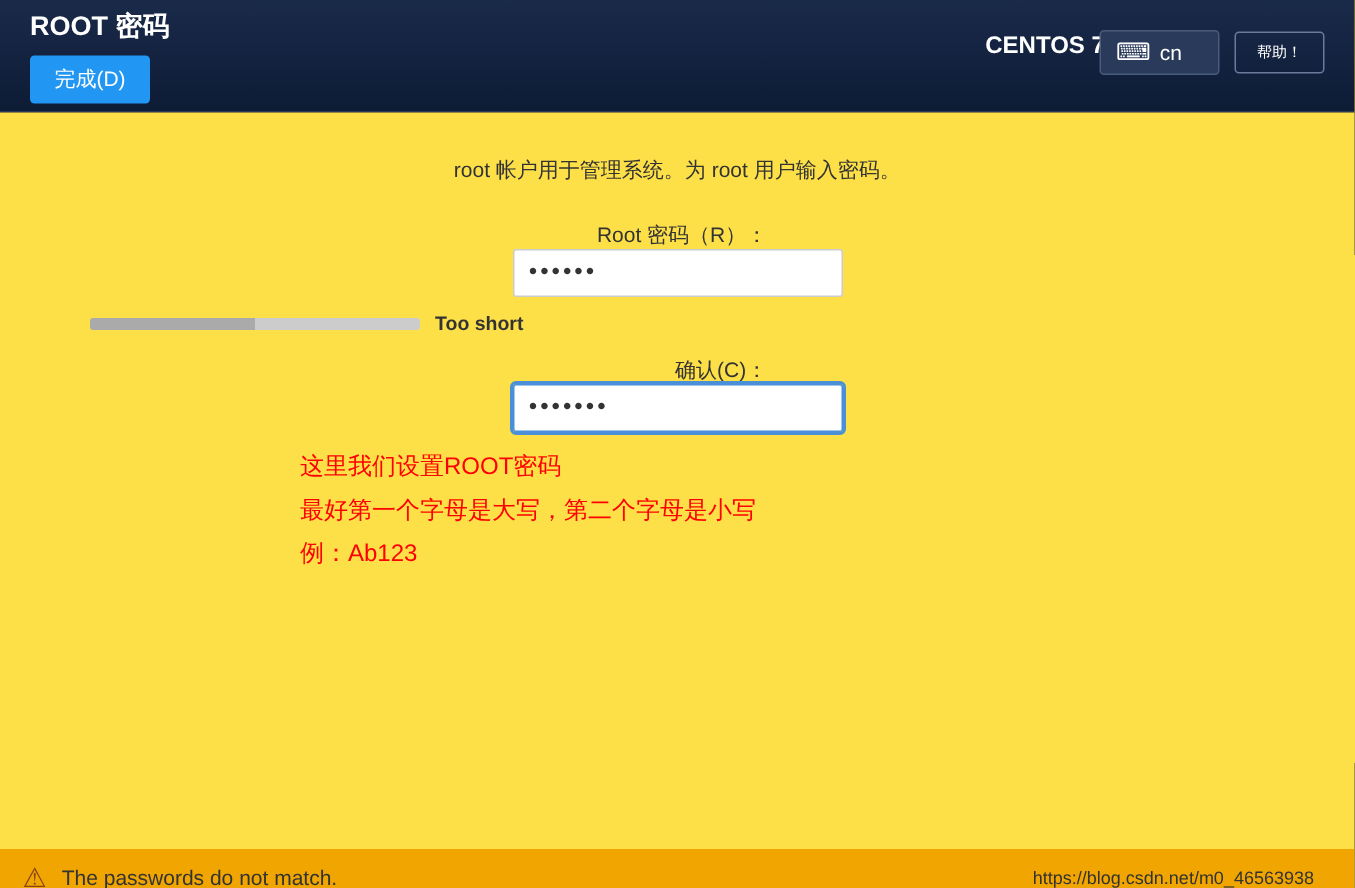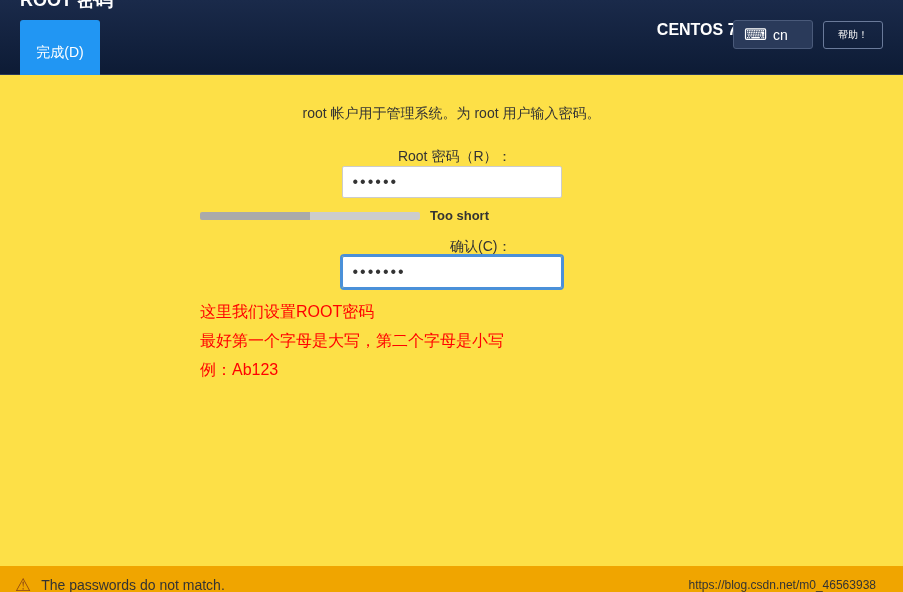--- a/index.html
+++ b/index.html
@@ -32,21 +32,21 @@
     .header-title {
       color: white;
       font-size: 18px;
       font-weight: bold;
     }
 
     .done-btn {
       background: #2196F3;
       color: white;
       border: none;
-      padding: 24px 16px;
+      padding: 7px 16px;
       border-radius: 3px;
       font-size: 14px;
       cursor: pointer;
       width: 80px;
     }
 
     .centos-title {
       color: white;
       font-size: 16px;
       font-weight: bold;
@@ -124,21 +124,20 @@
       font-size: 16px;
       background: white;
       color: #333;
       letter-spacing: 2px;
     }
 
     .strength-row {
       display: flex;
       align-items: center;
       margin-bottom: 15px;
-      margin-left: 140px;
     }
 
     .strength-bar {
       width: 220px;
       height: 8px;
       background: linear-gradient(to right, #aaa 0%, #aaa 50%, #ccc 50%, #ccc 100%);
       border-radius: 2px;
       margin-right: 10px;
     }
 

